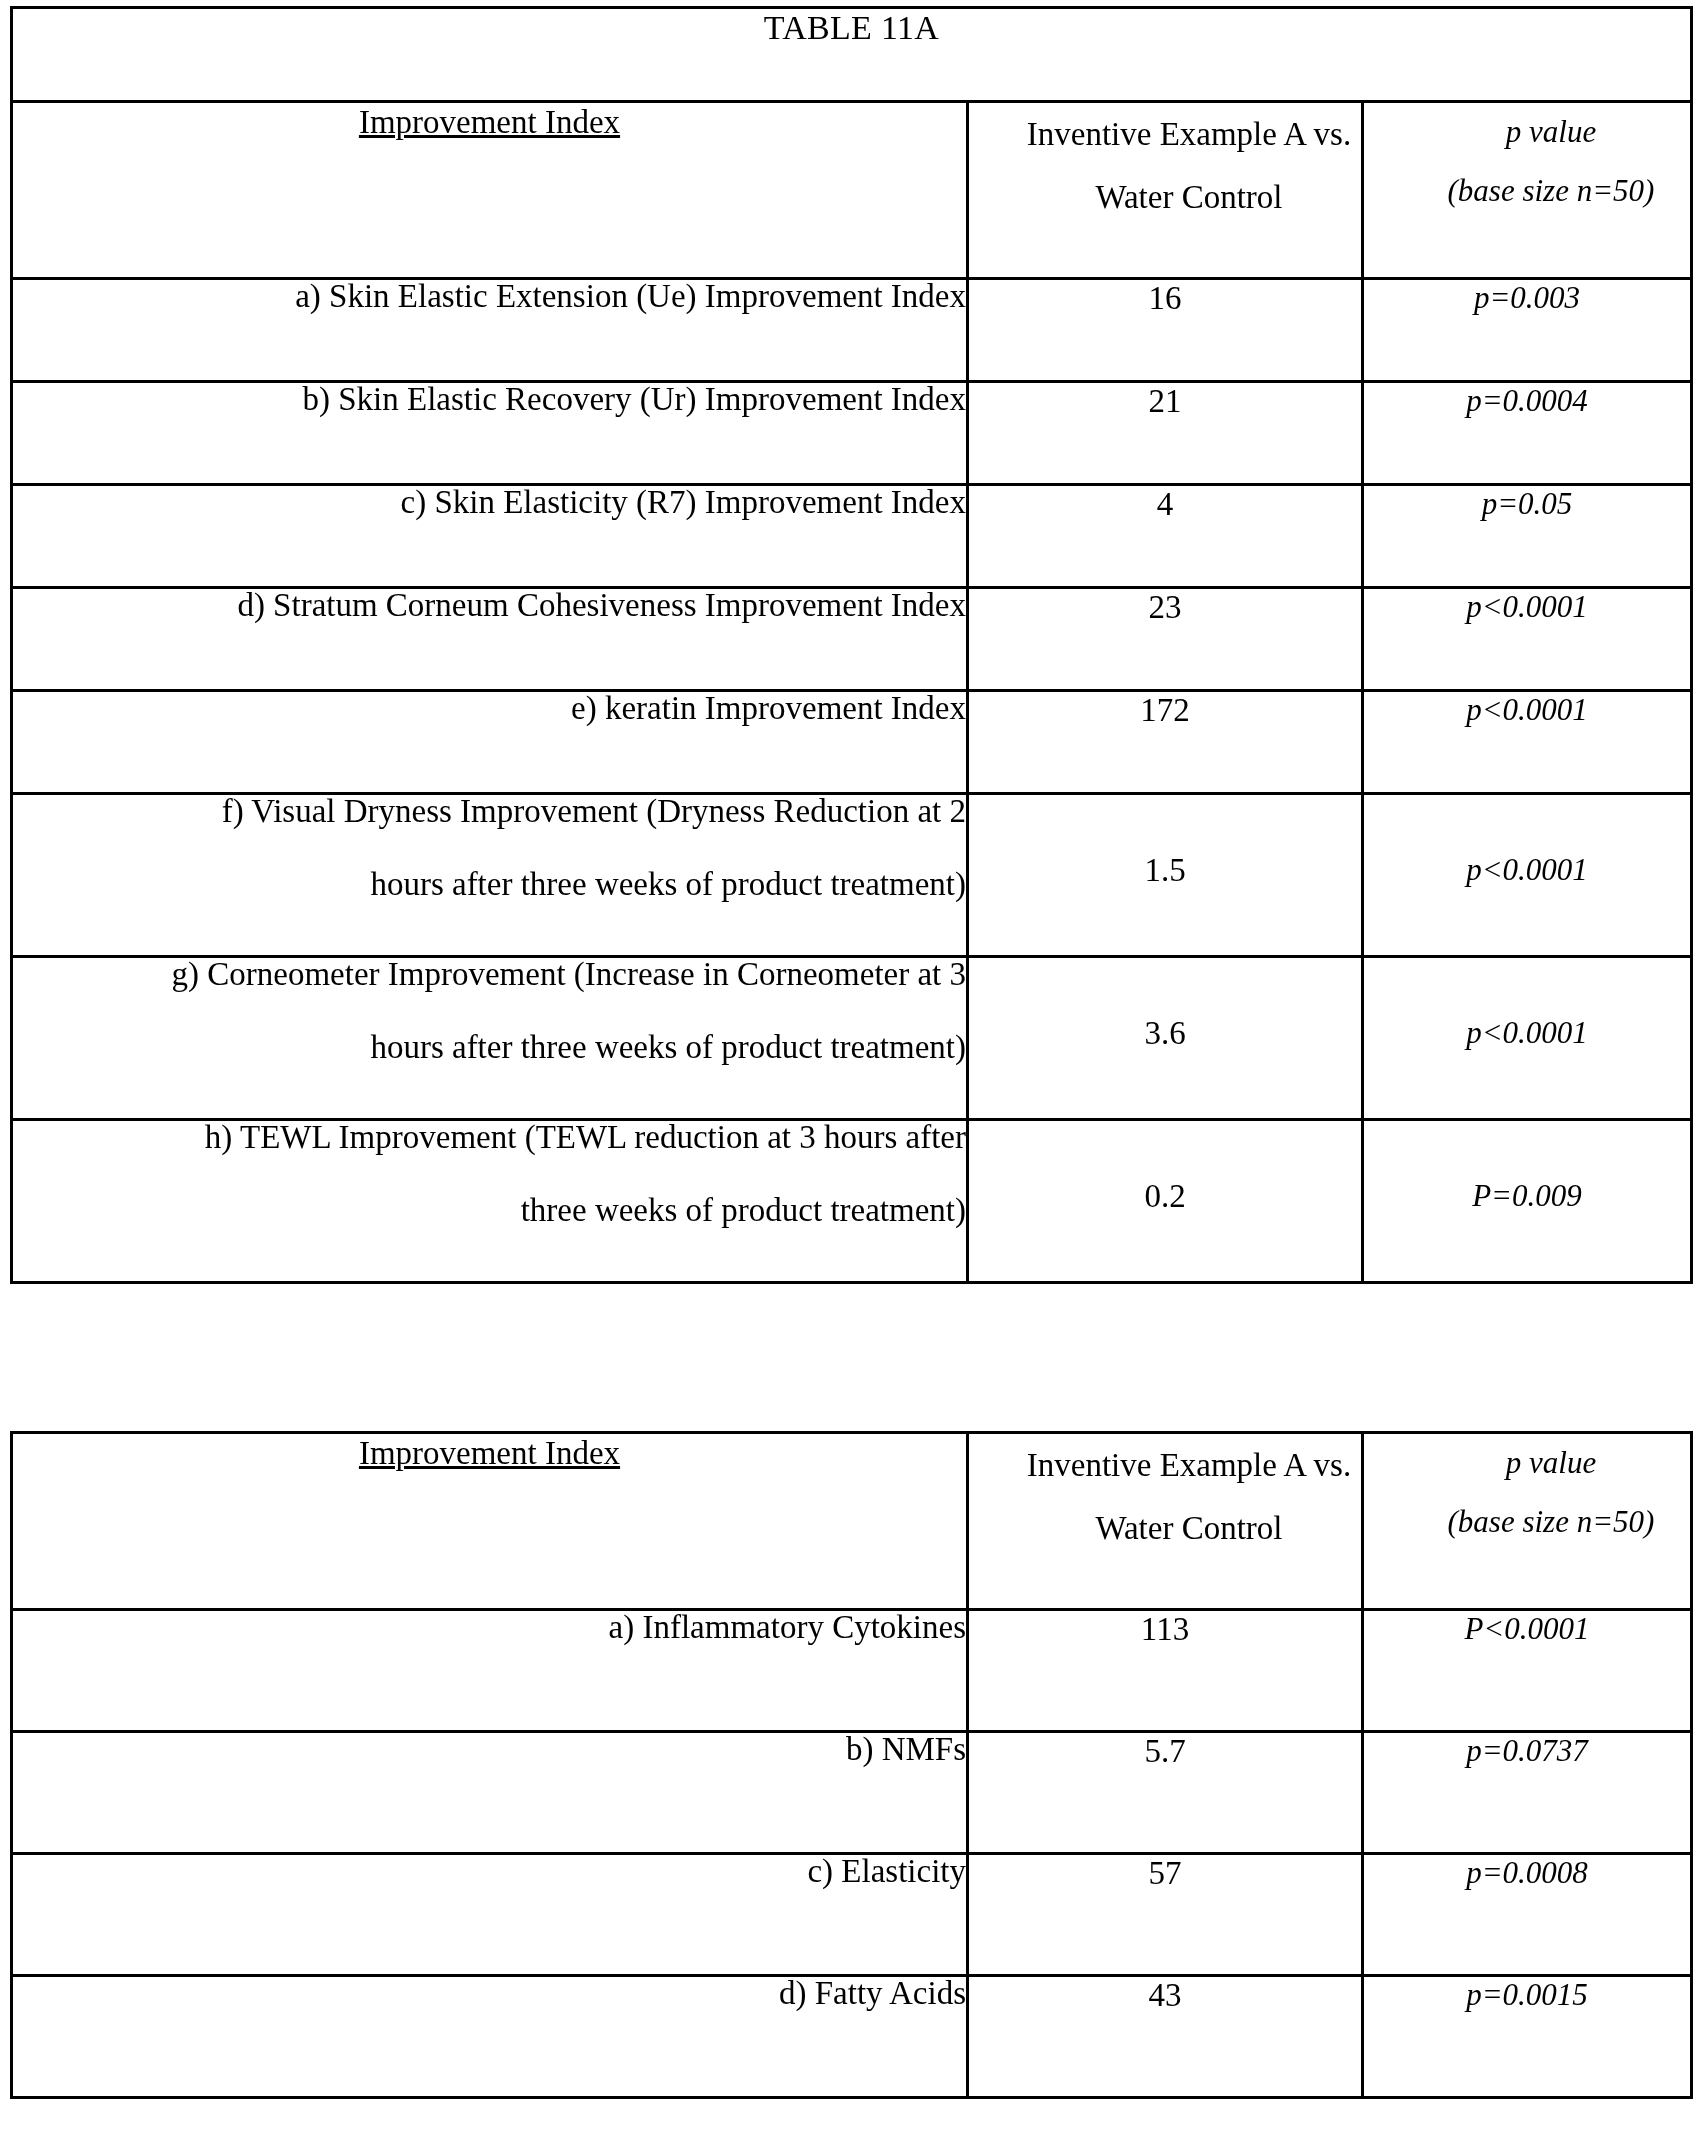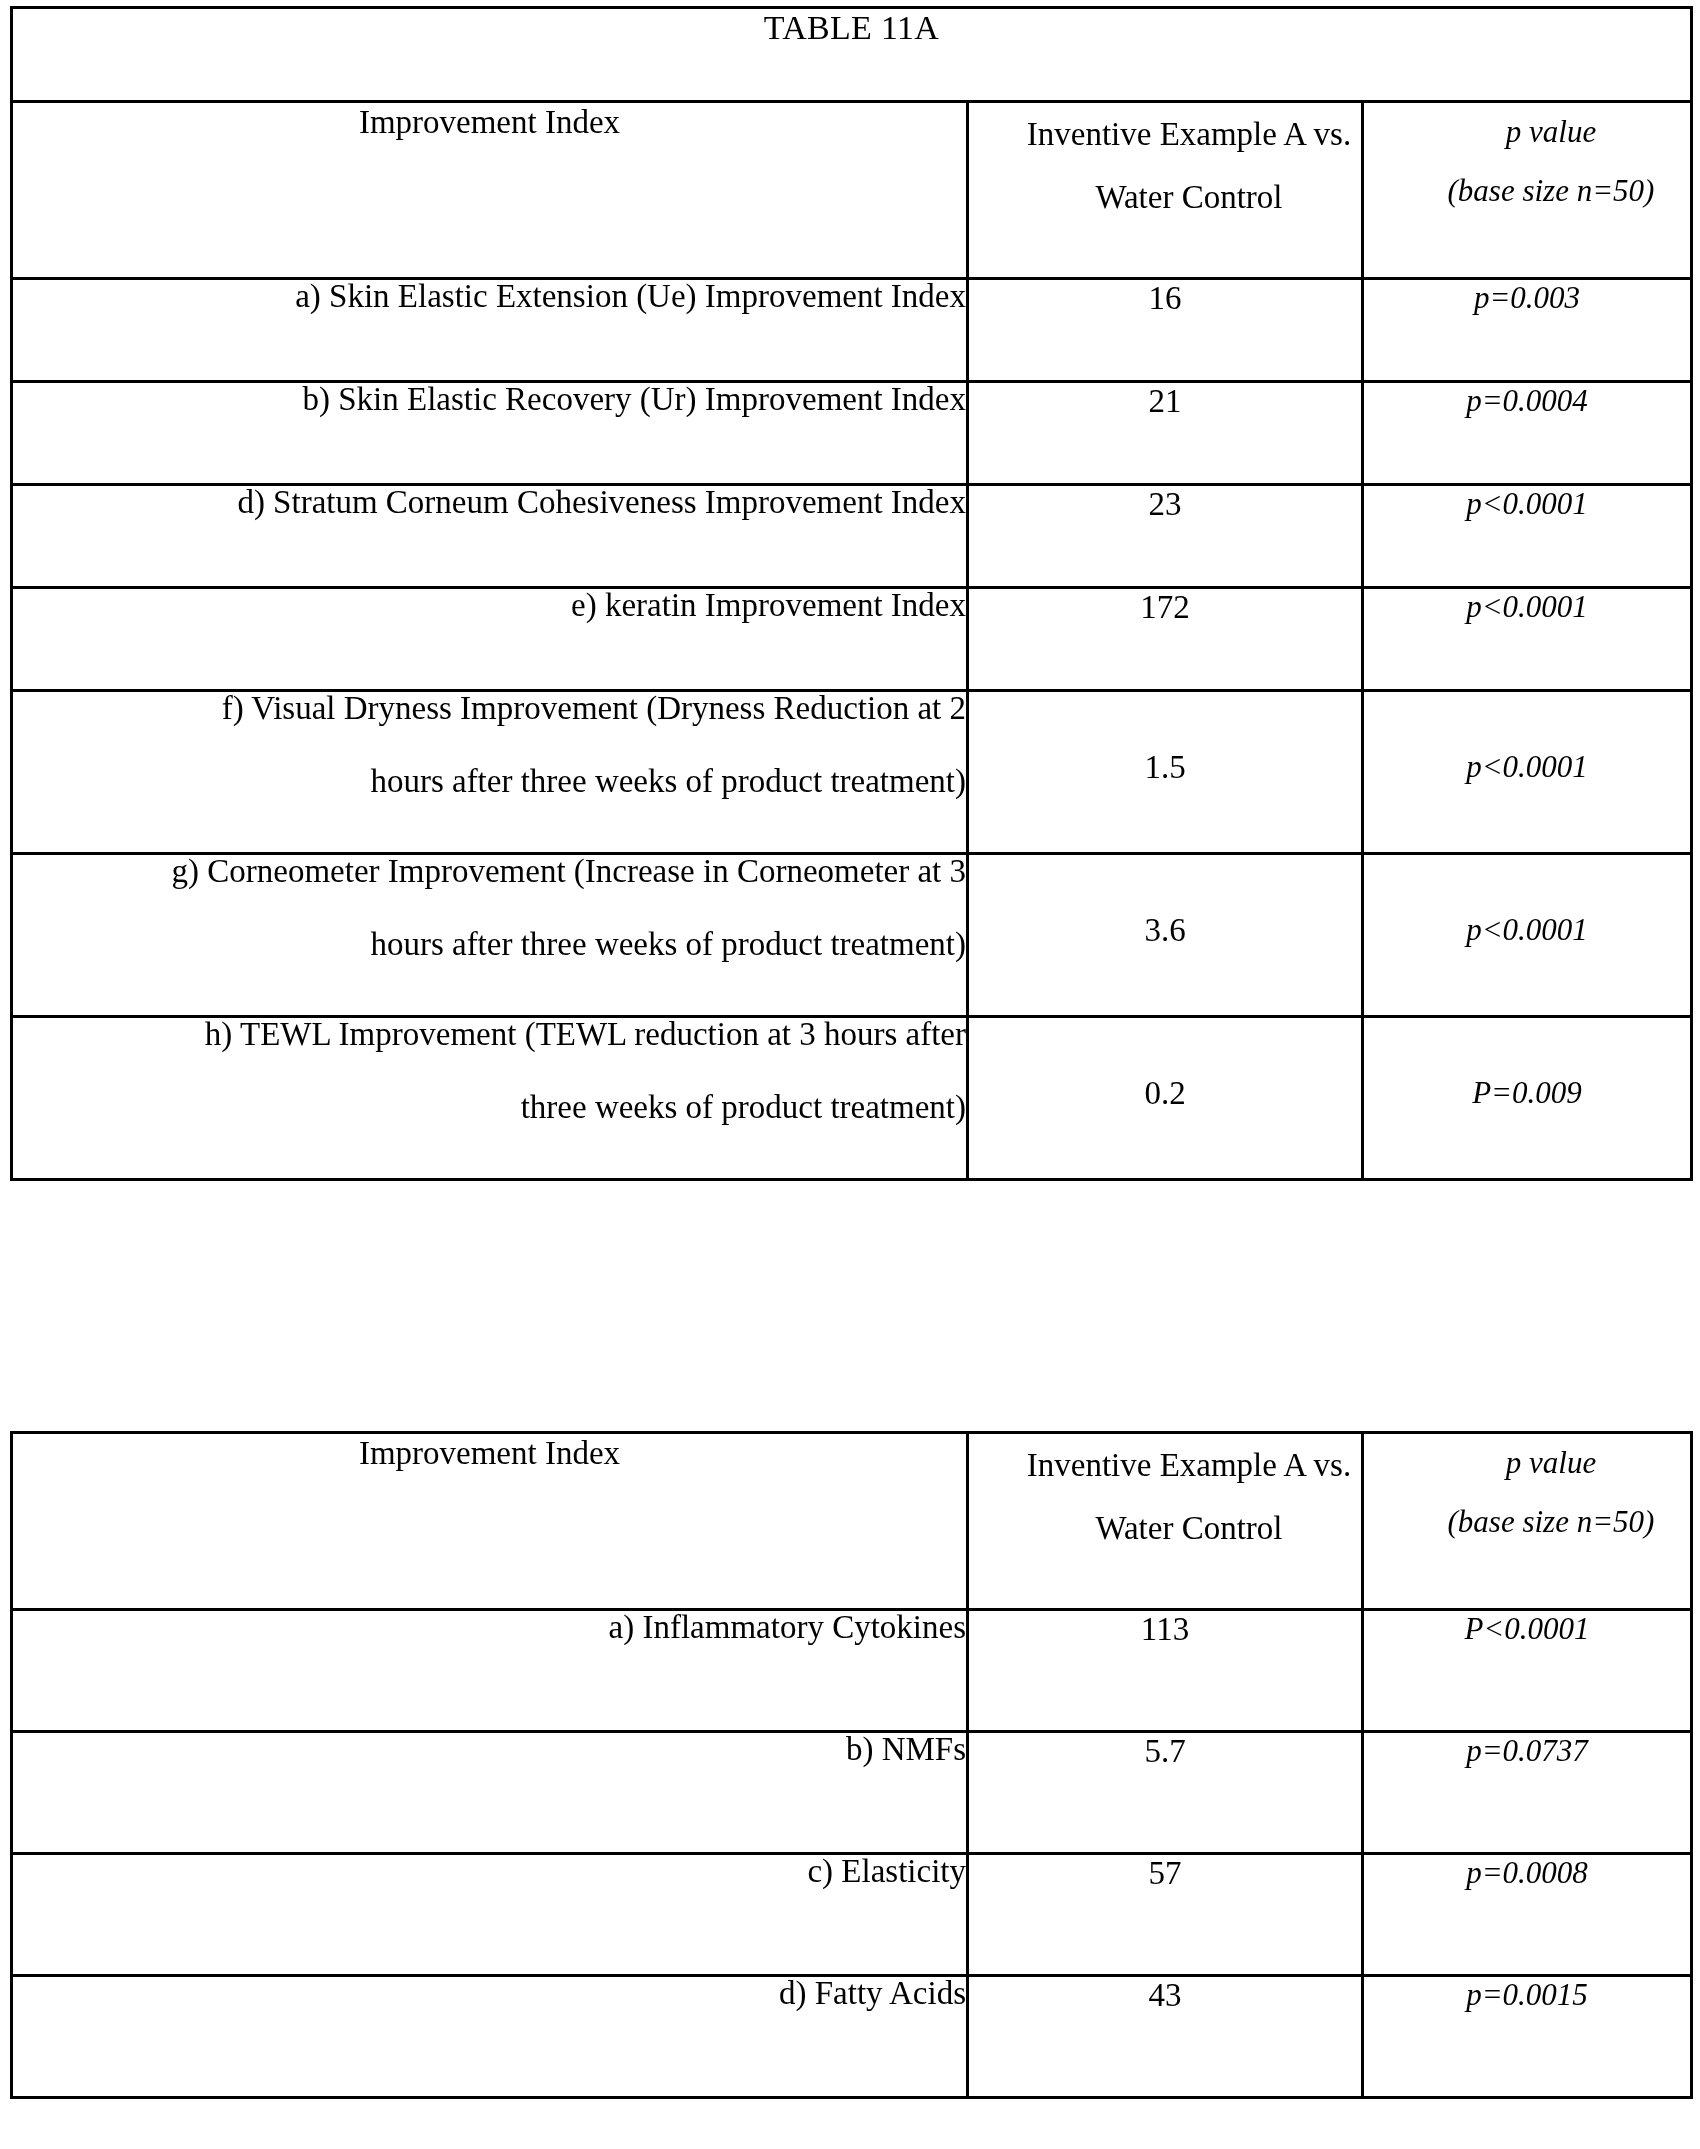--- a/index.html
+++ b/index.html
@@ -51,20 +51,21 @@
   
   .head-cell {
     text-align: center;
     font-size: 33px;
     vertical-align: middle;
     line-height: 1.9;
     height: 174px;
   }
   .head-cell.index-head {
     line-height: 1.2;
+    text-decoration: underline;
   }
   .head-cell.p-head {
     font-style: italic;
     font-size: 31px;
   }
   .head-line {
     display: block;
     padding-left: 48px;
   }
 
@@ -152,20 +153,27 @@
       </tr>
 
       <tr class="r-short">
         <td class="label-cell">
           <span class="ln">b)  Skin Elastic Recovery (Ur) Improvement Index</span>
         </td>
         <td class="value-cell">21</td>
         <td class="pval-cell">p=0.0004</td>
       </tr>
 
+      <tr class="r-short">
+        <td class="label-cell">
+          <span class="ln">c)  Skin Elasticity (R7) Improvement Index</span>
+        </td>
+        <td class="value-cell">4</td>
+        <td class="pval-cell">p=0.05</td>
+      </tr>
 
       <tr class="r-short">
         <td class="label-cell">
           <span class="ln">d) Stratum Corneum Cohesiveness Improvement Index</span>
         </td>
         <td class="value-cell">23</td>
         <td class="pval-cell">p&lt;0.0001</td>
       </tr>
 
       <tr class="r-short">

